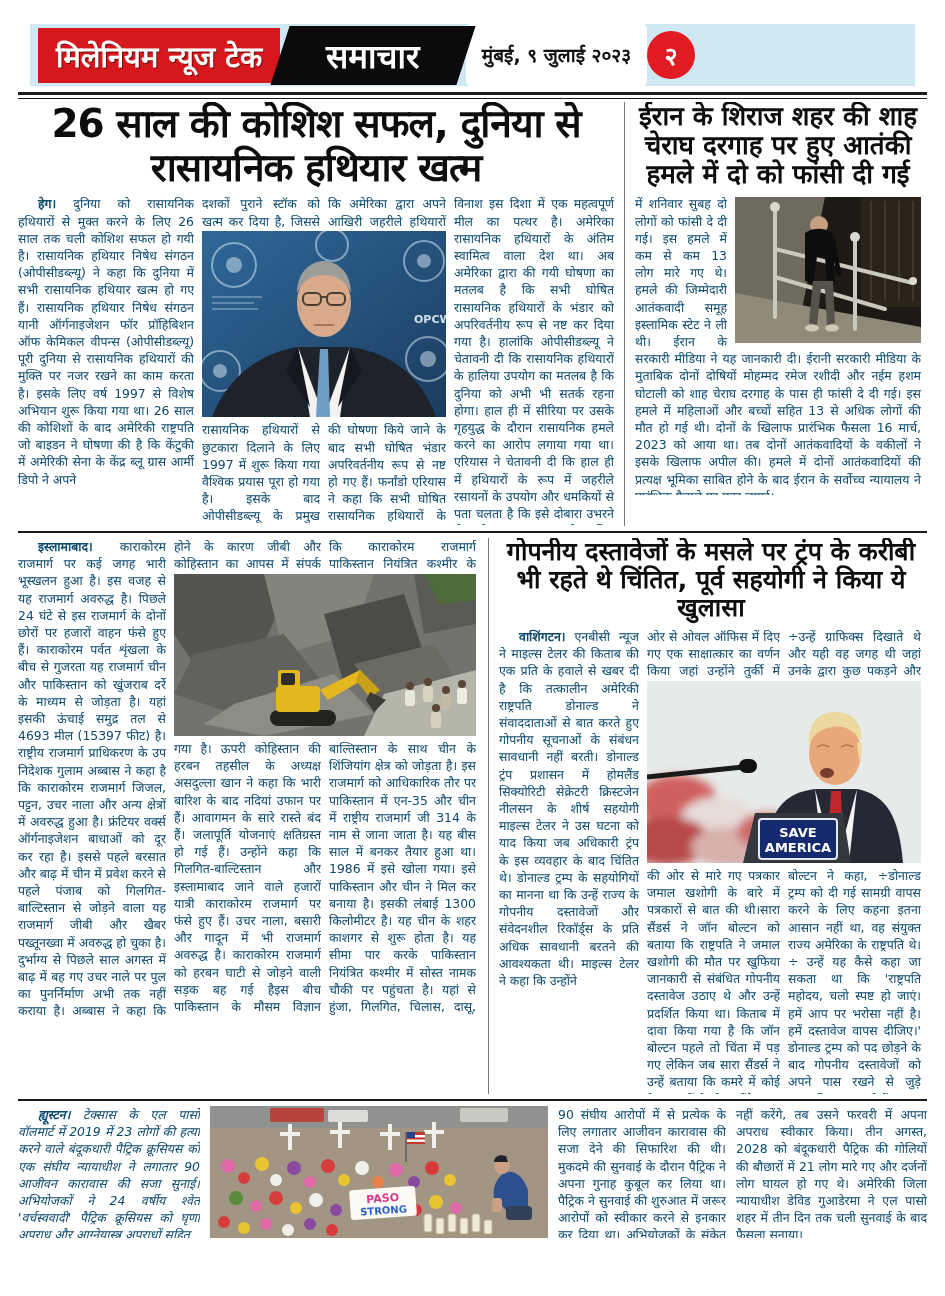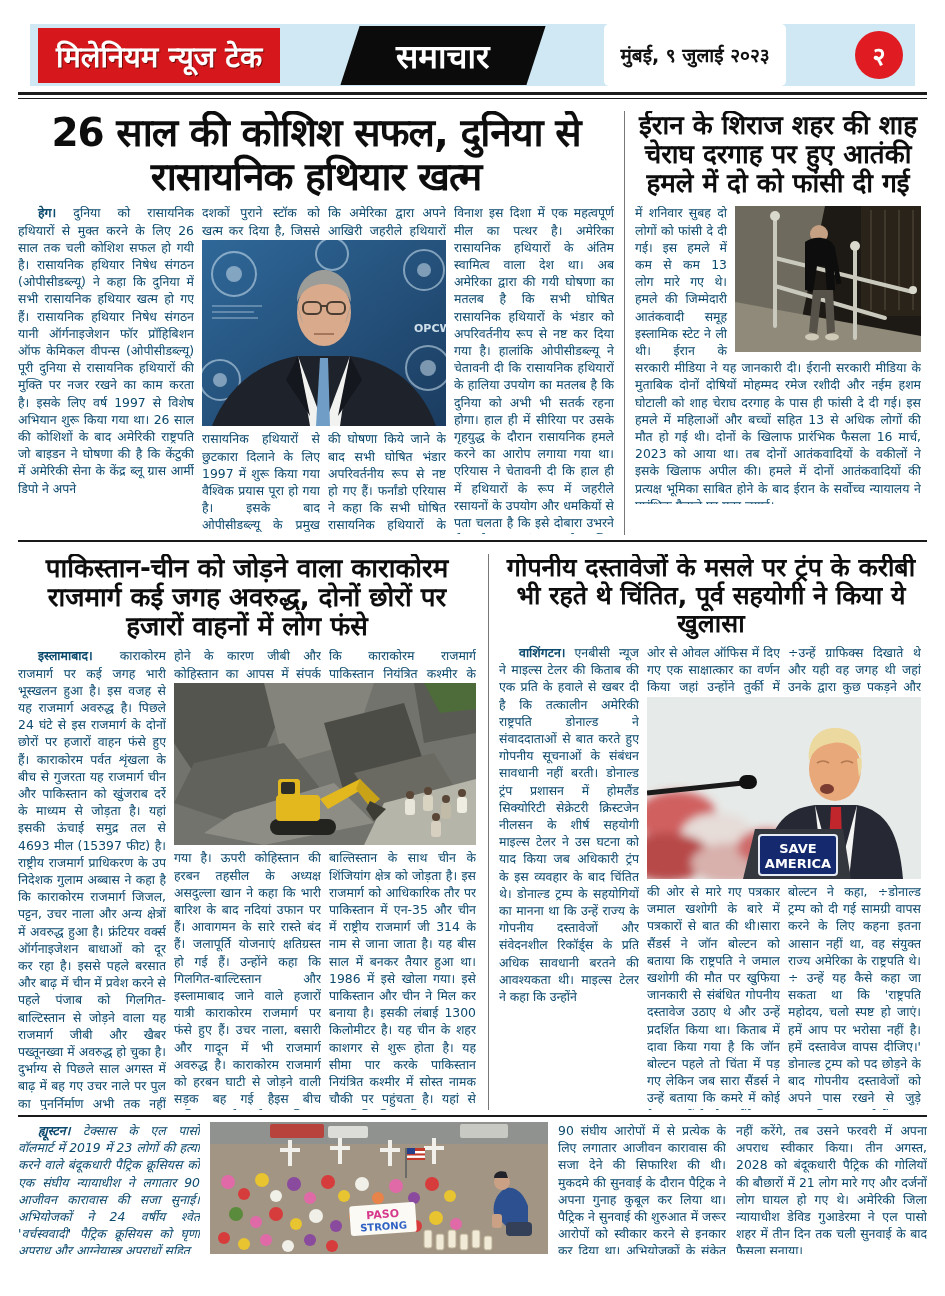--- a/index.html
+++ b/index.html
@@ -1,31 +1,31 @@
 <!DOCTYPE html>
 <html><head>
 <meta charset="utf-8">
 <style>
   html,body{margin:0;padding:0;background:#ffffff;}
   #page{position:relative;width:945px;height:1296px;background:#fff;overflow:hidden;
         font-family:"DejaVu Sans","Liberation Sans",sans-serif;color:#111;}
   
   .mast{margin:24px 30px 0 30px;height:62px;background:#cfe8f4;display:flex;align-items:center;
-        justify-content:space-between;padding:0 8px;}
+        padding:0 8px;}
   .brand{background:#d6181c;color:#fff;font-weight:800;font-size:29px;padding:8px 18px;
          text-shadow:1px 1px 0 #6e0808;white-space:nowrap;}
   .section-skew{background:#0b0b0b;transform:skewX(-18deg);padding:7px 46px;}
   .section-skew span{display:inline-block;transform:skewX(18deg);color:#fff;font-weight:800;font-size:33px;}
   .datebox{background:#fff;border-radius:5px;padding:18px 16px;font-weight:700;font-size:19px;white-space:nowrap;}
   .pagenum{width:48px;height:48px;border-radius:50%;background:#e01b22;color:#fff;font-weight:800;
            font-size:25px;display:flex;align-items:center;justify-content:center;margin-right:4px;}
   .rule-double{margin:6px 18px 0 18px;border-top:3px solid #1c1c1c;border-bottom:1px solid #1c1c1c;height:3px;}
   .hsep{margin:5px 18px;border-top:2px solid #1a1a1a;}
   
-  .row{display:flex;margin:12px 18px 0 18px;}
+  .row{display:flex;margin:3px 18px 0 18px;}
   .row1{height:424px;}
   .row2{height:556px;}
   .row3{height:170px;}
   
   .art{overflow:hidden;}
   .hl{font-weight:800;text-align:center;color:#0d0d0d;margin:0 0 6px 0;line-height:1.12;}
   .hl-xl{font-size:39px;letter-spacing:-1px;}
   .hl-md{font-size:26px;}
   .hl-sm{font-size:25px;}
   .hl-banner{font-size:30px;}
@@ -188,21 +188,20 @@
         <span>दरगाह के पास ही फांसी दे दी गई। इस हमले में महिलाओं और बच्चों सहित 13 से अधिक लोगों की मौत हो गई थी। दोनों के खिलाफ प्रारंभिक फैसला 16 मार्च, 2023 को आया था। तब दोनों आतंकवादियों के वकीलों ने इसके खिलाफ अपील की। हमले में दोनों आतंकवादियों की प्रत्यक्ष भूमिका साबित होने के बाद ईरान के सर्वोच्च न्यायालय ने प्रारंभिक फैसले पर मुहर लगाई।</span>
       </div>
     </div>
   </div>
 
   <div class="hsep"></div>
 
   <div class="row row2">
 
     <div class="art kkh">
-      <h2 class="hl hl-md">पाकिस्तान-चीन को जोड़ने वाला काराकोरम राजमार्ग कई जगह अवरुद्ध, दोनों छोरों पर हजारों वाहनों में लोग फंसे</h2>
       <div class="cols gap8">
         <div class="ncol bodytext kkh-c1">
           <p class="indent"><span class="dl">इस्लामाबाद।</span>
           <span>काराकोरम राजमार्ग पर कई जगह भारी भूस्खलन हुआ है। इस वजह से यह राजमार्ग अवरुद्ध है। पिछले 24 घंटे से इस राजमार्ग के दोनों छोरों पर हजारों वाहन फंसे हुए हैं। काराकोरम पर्वत शृंखला के बीच से गुजरता यह राजमार्ग चीन और पाकिस्तान को खुंजराब दर्रे के माध्यम से जोड़ता है। यहां इसकी ऊंचाई समुद्र तल से 4693 मील (15397 फीट) है। राष्ट्रीय राजमार्ग प्राधिकरण के उप निदेशक गुलाम अब्बास ने कहा है कि काराकोरम राजमार्ग जिजल, पट्टन, उचर नाला और अन्य क्षेत्रों में अवरुद्ध हुआ है। फ्रंटियर वर्क्स ऑर्गनाइजेशन बाधाओं को दूर कर रहा है। इससे पहले बरसात और बाढ़ में चीन में प्रवेश करने से पहले पंजाब को गिलगित-बाल्टिस्तान से जोड़ने वाला यह राजमार्ग जीबी और खैबर पख्तूनख्वा में अवरुद्ध हो चुका है। दुर्भाग्य से पिछले साल अगस्त में बाढ़ में बह गए उचर नाले पर पुल का पुनर्निर्माण अभी तक नहीं कराया है। अब्बास ने कहा कि साइट पर एक निर्माणाधीन पुल आज से यातायात के लिए खोला जा रहा है। स्थानीय मीडिया रिपोर्ट के मुताबिक बाढ़ के कारण इस क्षेत्र में कई लिंक सड़कें भी अवरुद्ध हो गईं। काराकोरम राजमार्ग के अवरुद्ध</span></p>
         </div>
         <div class="kkh-mid">
           <div class="mid-top kkh-top">
             <div class="ncol bodytext" style="width:147px">होने के कारण जीबी और कोहिस्तान का आपस में संपर्क कट</div>
             <div class="ncol bodytext" style="width:147px">कि काराकोरम राजमार्ग पाकिस्तान नियंत्रित कश्मीर के गिलगित-</div>
           </div>

